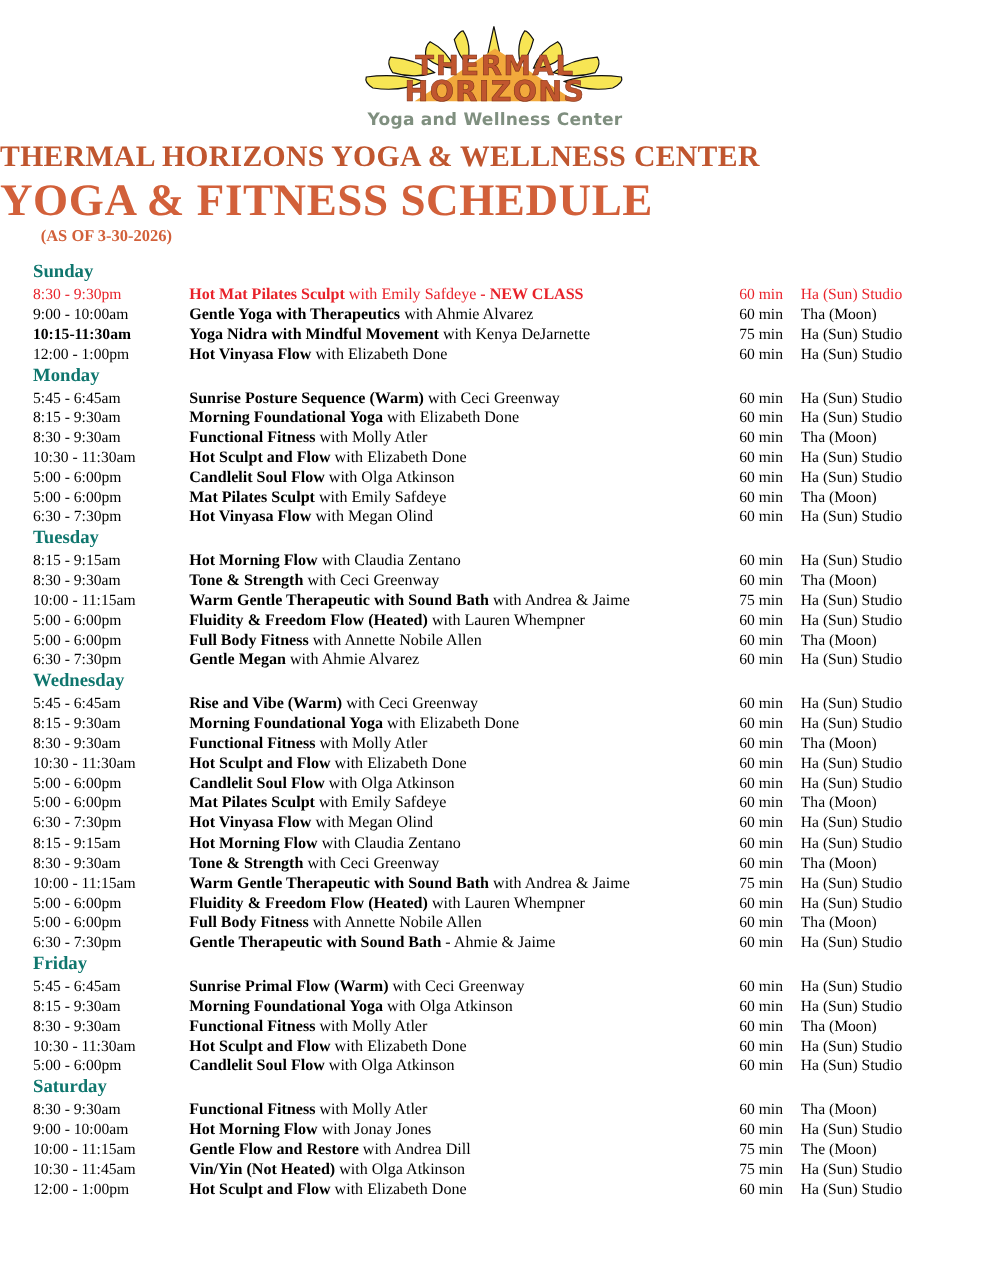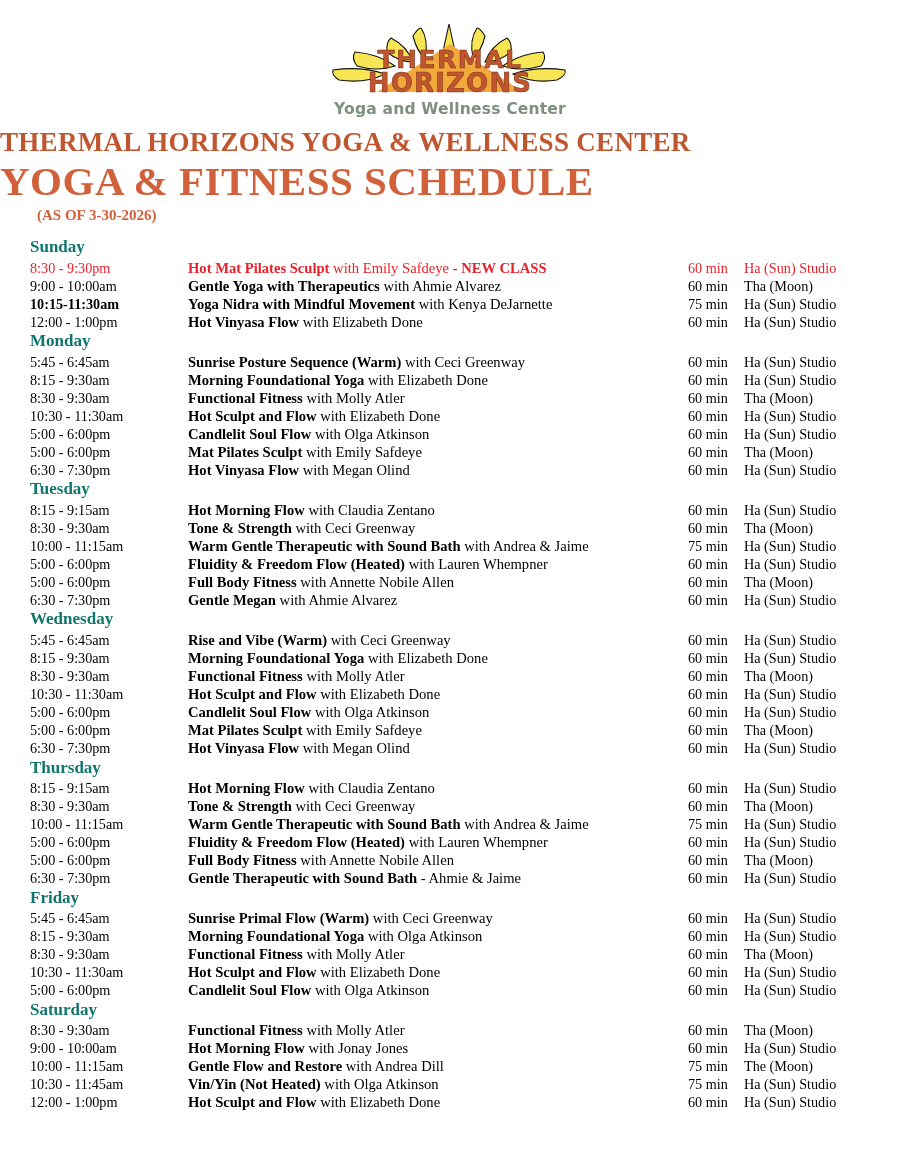--- a/index.html
+++ b/index.html
@@ -99,21 +99,20 @@
     white-space: nowrap;
   }
   .c-time {
     width: 142px;
     flex: 0 0 142px;
     font-size: 14.2px;
   }
   .c-class {
     width: 500px;
     flex: 0 0 500px;
-    margin-left: 16px;
   }
   .c-dur {
     width: 56px;
     flex: 0 0 56px;
     font-size: 14.2px;
   }
   .c-room {
     flex: 1 1 auto;
     font-size: 14.2px;
   }
@@ -326,21 +325,20 @@
           </div>
           <div class="row">
             <div class="c-time">6:30 - 7:30pm</div>
             <div class="c-class"><span class="cls-name">Hot Vinyasa Flow</span><span class="cls-sep">  with </span><span class="cls-inst">Megan Olind</span></div>
             <div class="c-dur">60 min</div>
             <div class="c-room">Ha (Sun) Studio</div>
           </div>
         </div>
       </div>
       <div class="day-group">
-        <div class="day-name">Thursday</div>
         <div class="rows">
           <div class="row">
             <div class="c-time">8:15 - 9:15am</div>
             <div class="c-class"><span class="cls-name">Hot Morning Flow</span><span class="cls-sep"> with </span><span class="cls-inst">Claudia Zentano</span></div>
             <div class="c-dur">60 min</div>
             <div class="c-room">Ha (Sun) Studio</div>
           </div>
           <div class="row">
             <div class="c-time">8:30 - 9:30am</div>
             <div class="c-class"><span class="cls-name">Tone &amp; Strength</span><span class="cls-sep"> with </span><span class="cls-inst">Ceci Greenway</span></div>

